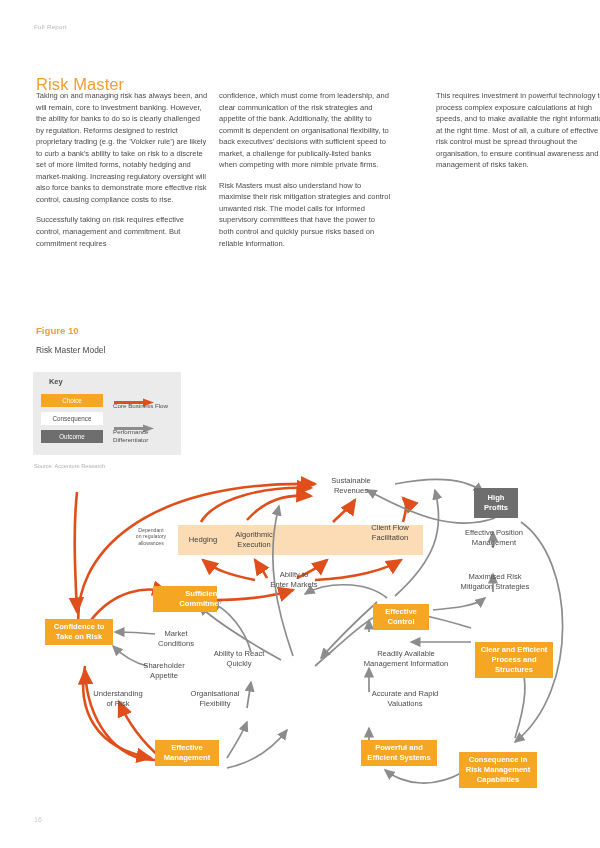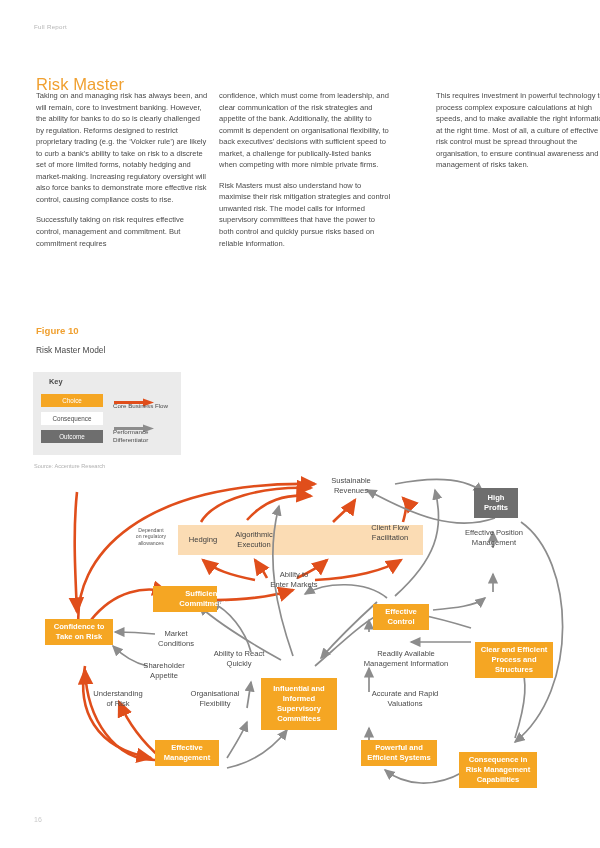--- a/index.html
+++ b/index.html
@@ -330,20 +330,22 @@
 allowances</div>
 
     <div class="node band-item" style="left:163px; top:55px; width:50px; height:30px;">Hedging</div>
     <div class="node band-item" style="left:210px; top:55px; width:58px; height:30px;">Algorithmic
 Execution</div>
     <div class="node band-item" style="left:344px; top:55px; width:62px; height:15px;">Client Flow
 Facilitation</div>
 
     <div class="node plain" style="left:425px; top:56px; width:108px; height:24px;">Effective Position
 Management</div>
+    <div class="node plain" style="left:422px; top:100px; width:116px; height:24px;">Maximised Risk
+Mitigation Strategies</div>
 
     <div class="node plain" style="left:240px; top:98px; width:78px; height:24px;">Ability to
 Enter Markets</div>
 
     <div class="node choice" style="left:138px; top:116px; width:64px; height:26px;padding-left:35px;">Sufficient
 Commitment</div>
 
     <div class="node choice" style="left:30px; top:149px; width:68px; height:26px;">Confidence to
 Take on Risk</div>
 
@@ -355,24 +357,20 @@
 of Risk</div>
 
     <div class="node plain" style="left:186px; top:178px; width:76px; height:22px;">Ability to React
 Quickly</div>
     <div class="node plain" style="left:166px; top:218px; width:68px; height:22px;">Organisational
 Flexibility</div>
 
     <div class="node choice" style="left:140px; top:270px; width:64px; height:26px;">Effective
 Management</div>
 
-    <div class="node choice" style="left:246px; top:208px; width:76px; height:52px;">Influential and
-Informed
-Supervisory
-Committees</div>
 
     <div class="node choice" style="left:358px; top:134px; width:56px; height:26px;">Effective
 Control</div>
 
     <div class="node plain" style="left:334px; top:178px; width:114px; height:22px;">Readily Available
 Management Information</div>
     <div class="node plain" style="left:340px; top:218px; width:100px; height:22px;">Accurate and Rapid
 Valuations</div>
 
     <div class="node choice" style="left:460px; top:172px; width:78px; height:36px;">Clear and Efficient

